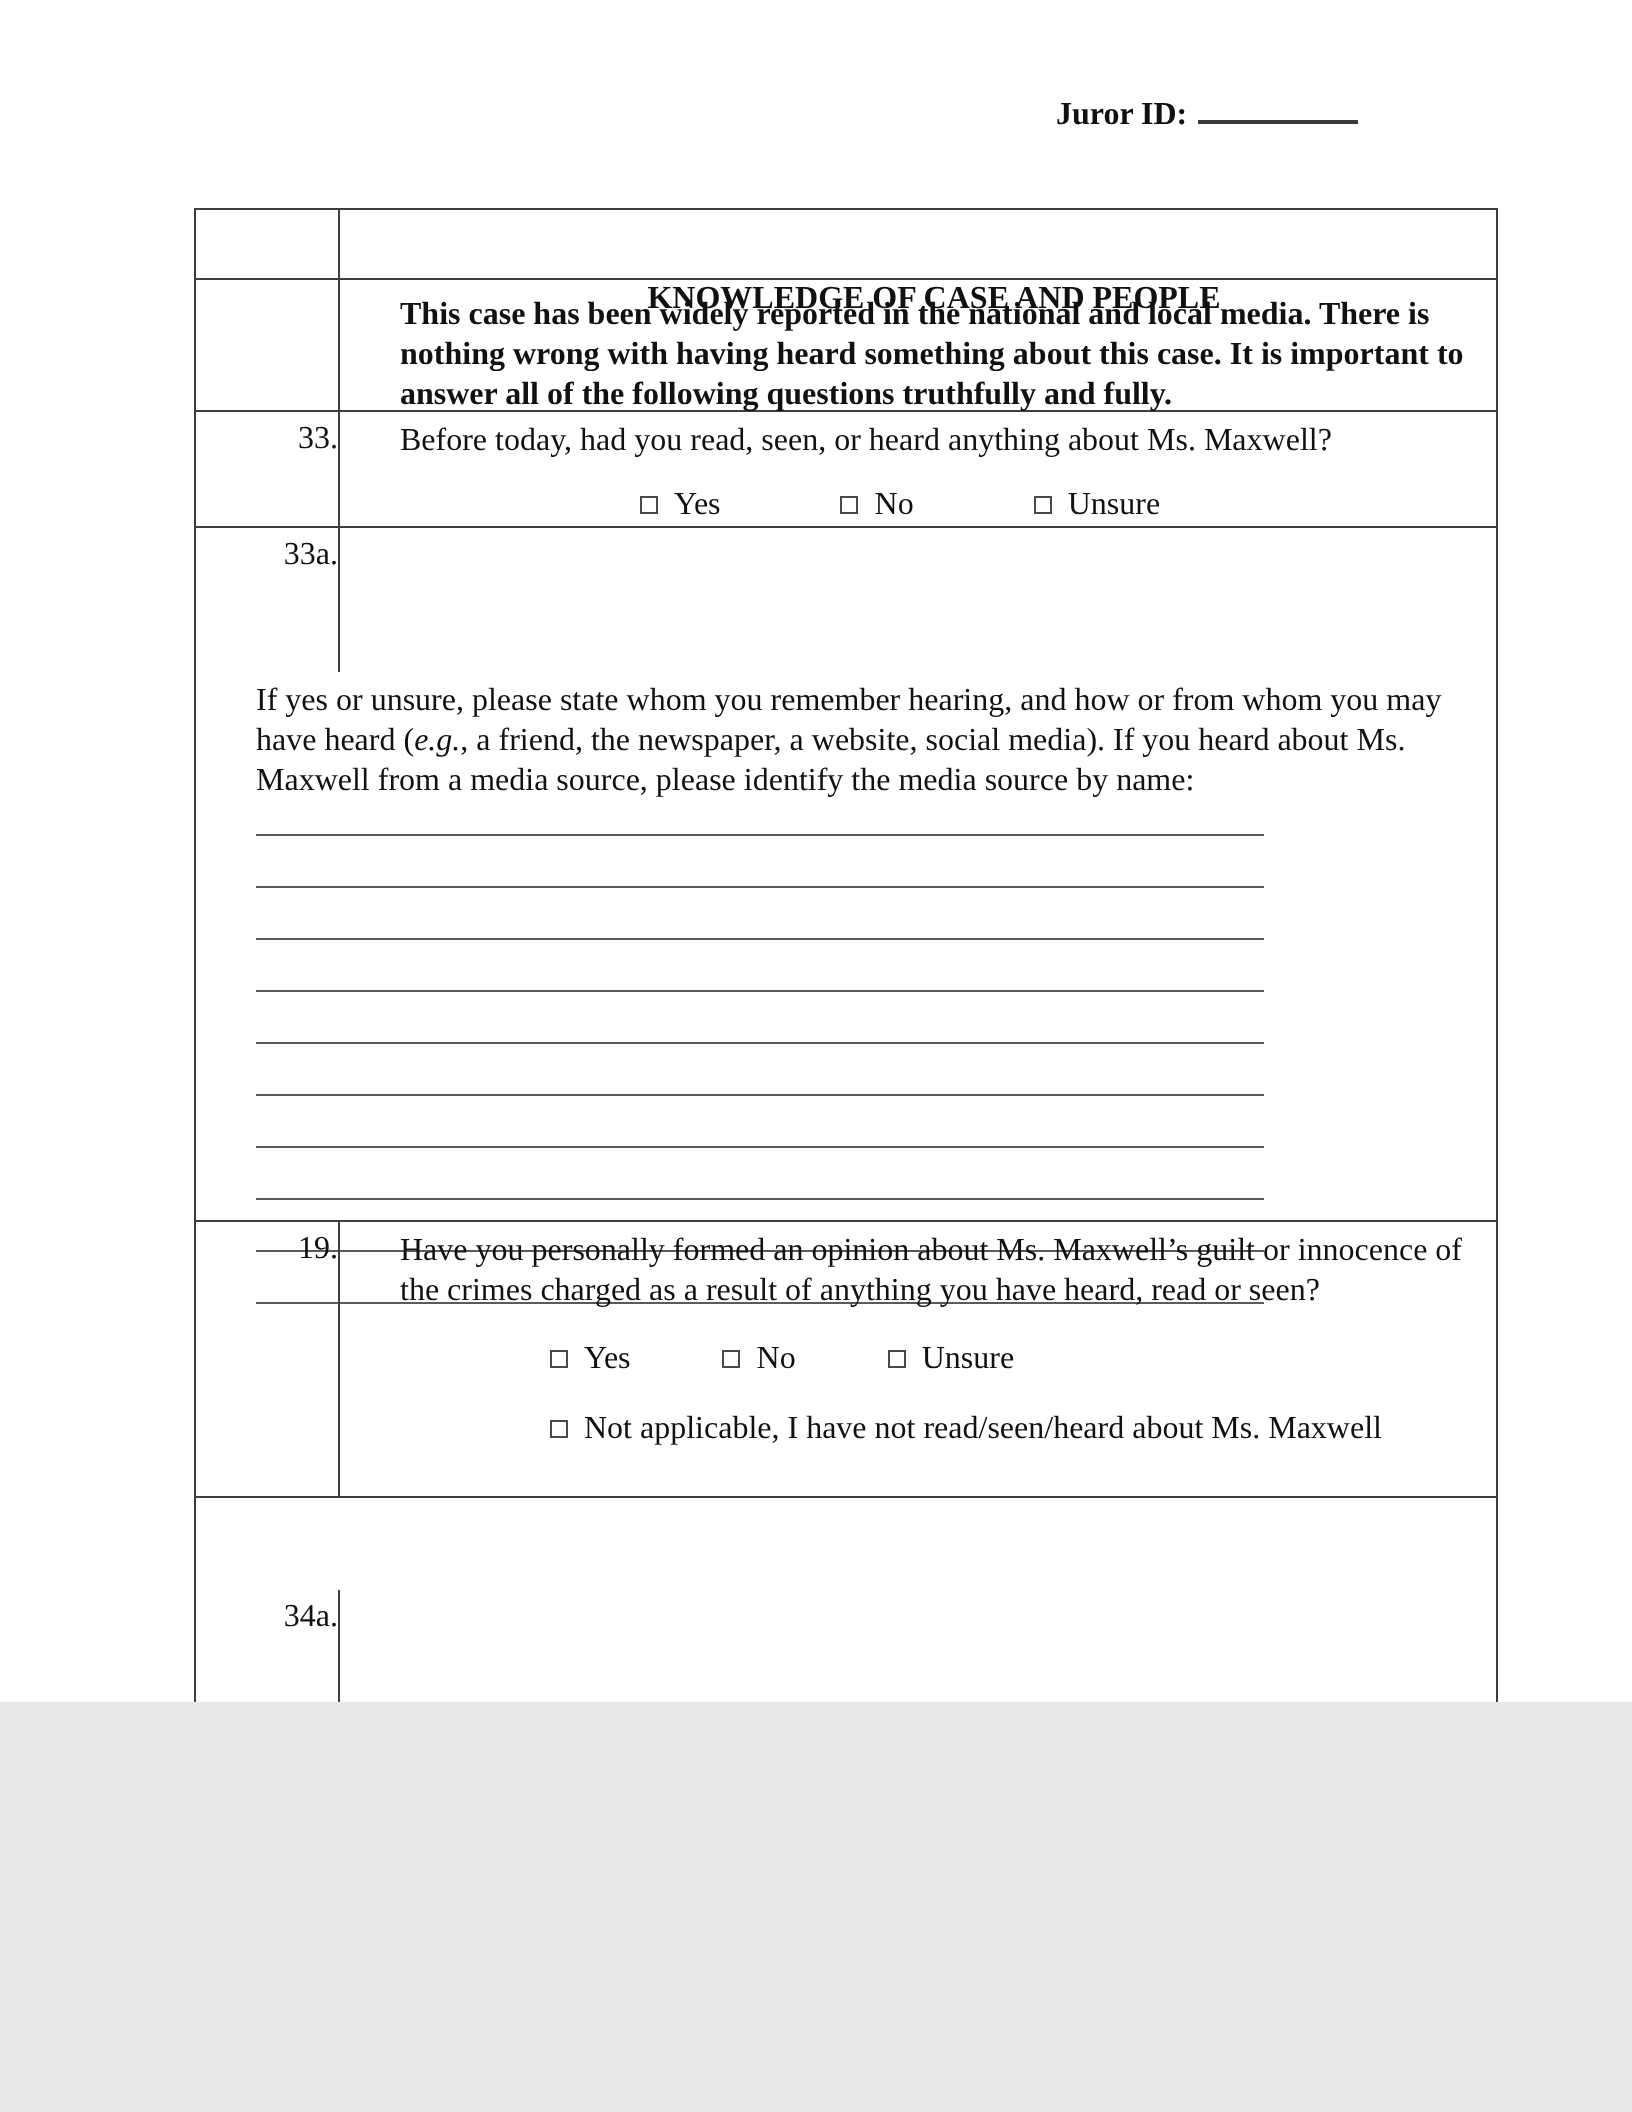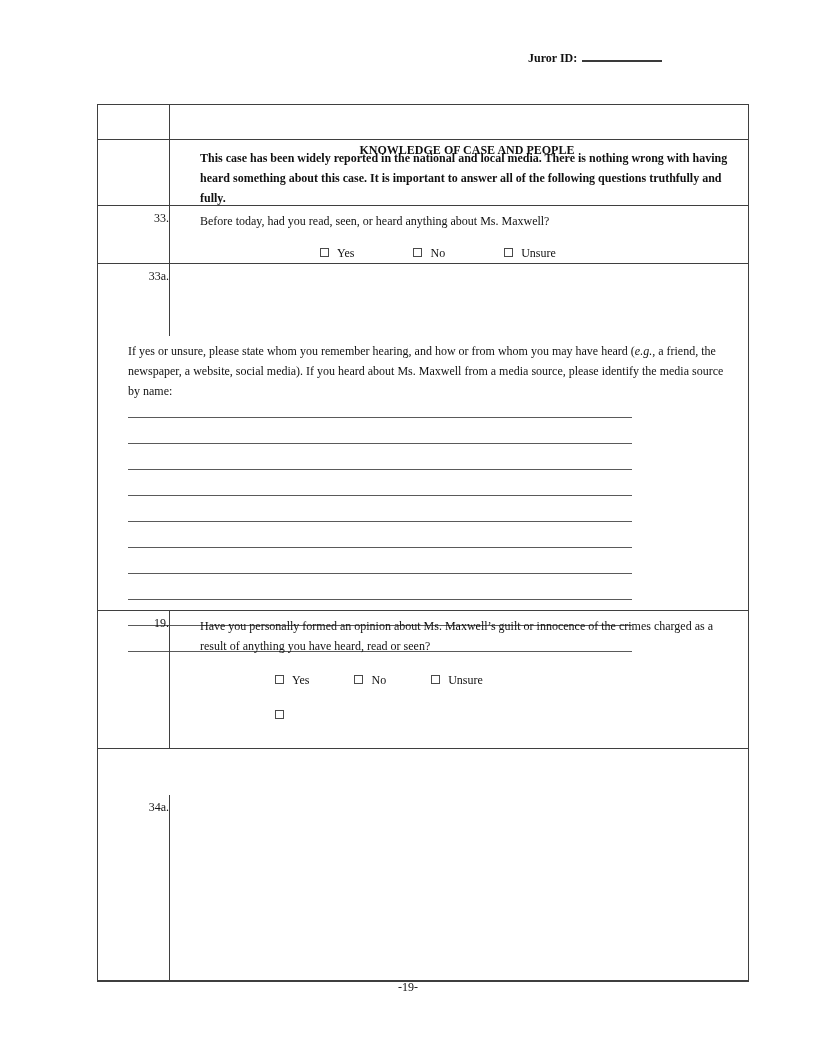--- a/index.html
+++ b/index.html
@@ -1,24 +1,24 @@
 <!DOCTYPE html>
 <html><head>
 <meta charset="utf-8">
 <style>
   * { margin: 0; padding: 0; box-sizing: border-box; }
   html, body { background: #e8e8e8; }
   .page {
     position: relative;
     width: 816px;
-    height: 1056px;
+    height: 851px;
     margin: 0 auto;
     background: #ffffff;
     font-family: "Liberation Serif", "DejaVu Serif", serif;
-    font-size: 12px;
+    font-size: 16px;
     color: #111111;
     overflow: hidden;
   }
 
   
   .juror-id {
     position: absolute;
     top: 46px;
     left: 528px;
     font-weight: bold;
@@ -156,21 +156,21 @@
     <div class="row row-q34">
       <div class="cell-num">19.</div>
       <div class="cell-body">
         <div>Have you personally formed an opinion about Ms. Maxwell’s guilt or innocence of the crimes charged as a result of anything you have heard, read or seen?</div>
         <div class="options-34">
           <span class="option"><span class="cb"></span><span>Yes</span></span>
           <span class="option"><span class="cb"></span><span>No</span></span>
           <span class="option"><span class="cb"></span><span>Unsure</span></span>
         </div>
         <div class="option-na">
-          <span class="cb"></span>
+          <span class="cb"></span><span>Not applicable, I have not read/seen/heard about Ms. Maxwell</span>
         </div>
       </div>
     </div>
 
     <div class="row row-q34a">
       <div class="cell-num">34a.</div>
     </div>
 
   </div>
 

